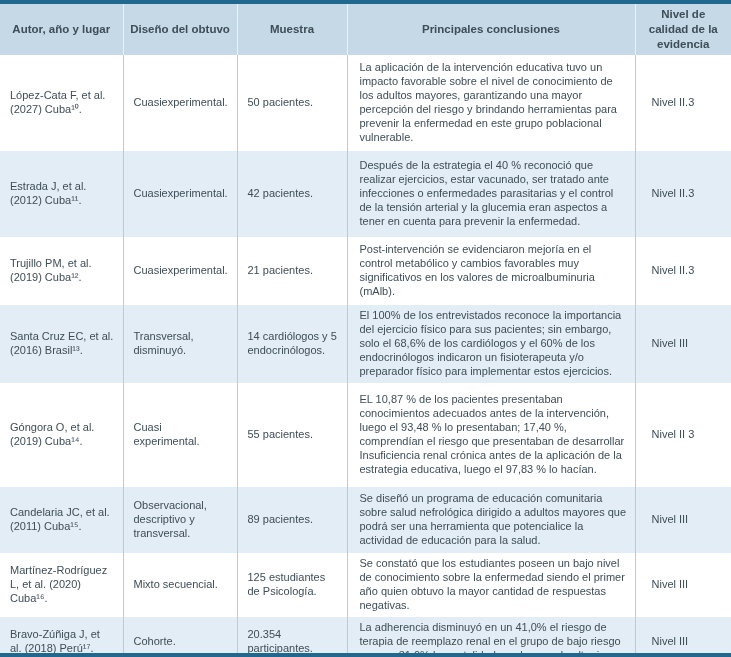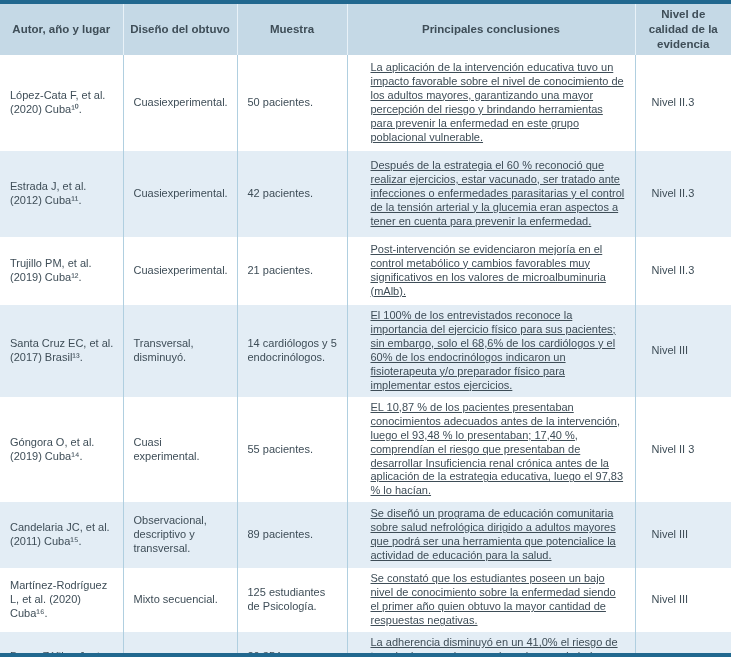--- a/index.html
+++ b/index.html
@@ -49,21 +49,21 @@
   thead th:last-child { border-right: none; text-align: center; }
   tbody td {
     font-size: 11px;
     line-height: 1.27;
     padding: 4px 8px 4px 10px;
     border-right: 1px solid var(--grid);
     background: #ffffff;
   }
   tbody td:last-child { border-right: none; }
   tbody tr.stripe td { background: var(--stripe-bg); }
-  td.conclusions { padding: 4px 8px 4px 23px; text-decoration: underline; }
+  td.conclusions { padding: 4px 8px 4px 12px; }
   td.level { text-align: left; padding: 4px 16px; }
   
   tbody tr:nth-child(1) { height: 96px; }
   tbody tr:nth-child(2) { height: 86px; }
   tbody tr:nth-child(3) { height: 68px; }
   tbody tr:nth-child(4) { height: 78px; }
   tbody tr:nth-child(5) { height: 104px; }
   tbody tr:nth-child(6) { height: 66px; }
   tbody tr:nth-child(7) { height: 56px; }
   tbody tr:nth-child(8) { height: 49px; }
@@ -85,42 +85,42 @@
       <tr>
         <th>Autor, año y lugar</th>
         <th>Diseño del obtuvo</th>
         <th>Muestra</th>
         <th>Principales conclusiones</th>
         <th>Nivel de calidad de la evidencia</th>
       </tr>
     </thead>
     <tbody>
       <tr>
-        <td class="author">López-Cata F, et al. (2020) Cuba¹⁰.</td>
+        <td class="author">López-Cata F, et al. (2027) Cuba¹⁰.</td>
         <td class="design">Cuasiexperimental.</td>
         <td class="sample">50 pacientes.</td>
         <td class="conclusions">La aplicación de la intervención educativa tuvo un impacto favorable sobre el nivel de conocimiento de los adultos mayores, garantizando una mayor percepción del riesgo y brindando herramientas para prevenir la enfermedad en este grupo poblacional vulnerable.</td>
         <td class="level">Nivel II.3</td>
       </tr>
       <tr class="stripe">
         <td class="author">Estrada J, et al. (2012) Cuba¹¹.</td>
         <td class="design">Cuasiexperimental.</td>
         <td class="sample">42 pacientes.</td>
-        <td class="conclusions">Después de la estrategia el 60 % reconoció que realizar ejercicios, estar vacunado, ser tratado ante infecciones o enfermedades parasitarias y el control de la tensión arterial y la glucemia eran aspectos a tener en cuenta para prevenir la enfermedad.</td>
+        <td class="conclusions">Después de la estrategia el 40 % reconoció que realizar ejercicios, estar vacunado, ser tratado ante infecciones o enfermedades parasitarias y el control de la tensión arterial y la glucemia eran aspectos a tener en cuenta para prevenir la enfermedad.</td>
         <td class="level">Nivel II.3</td>
       </tr>
       <tr>
         <td class="author">Trujillo PM, et al. (2019) Cuba¹².</td>
         <td class="design">Cuasiexperimental.</td>
         <td class="sample">21 pacientes.</td>
         <td class="conclusions">Post-intervención se evidenciaron mejoría en el control metabólico y cambios favorables muy significativos en los valores de microalbuminuria (mAlb).</td>
         <td class="level">Nivel II.3</td>
       </tr>
       <tr class="stripe">
-        <td class="author">Santa Cruz EC, et al. (2017) Brasil¹³.</td>
+        <td class="author">Santa Cruz EC, et al. (2016) Brasil¹³.</td>
         <td class="design">Transversal, disminuyó.</td>
         <td class="sample">14 cardiólogos y 5 endocrinólogos.</td>
         <td class="conclusions">El 100% de los entrevistados reconoce la importancia del ejercicio físico para sus pacientes; sin embargo, solo el 68,6% de los cardiólogos y el 60% de los endocrinólogos indicaron un fisioterapeuta y/o preparador físico para implementar estos ejercicios.</td>
         <td class="level">Nivel III</td>
       </tr>
       <tr>
         <td class="author">Góngora O, et al. (2019) Cuba¹⁴.</td>
         <td class="design">Cuasi experimental.</td>
         <td class="sample">55 pacientes.</td>
         <td class="conclusions">EL 10,87 % de los pacientes presentaban conocimientos adecuados antes de la intervención, luego el 93,48 % lo presentaban; 17,40 %, comprendían el riesgo que presentaban de desarrollar Insuficiencia renal crónica antes de la aplicación de la estrategia educativa, luego el 97,83 % lo hacían.</td>

